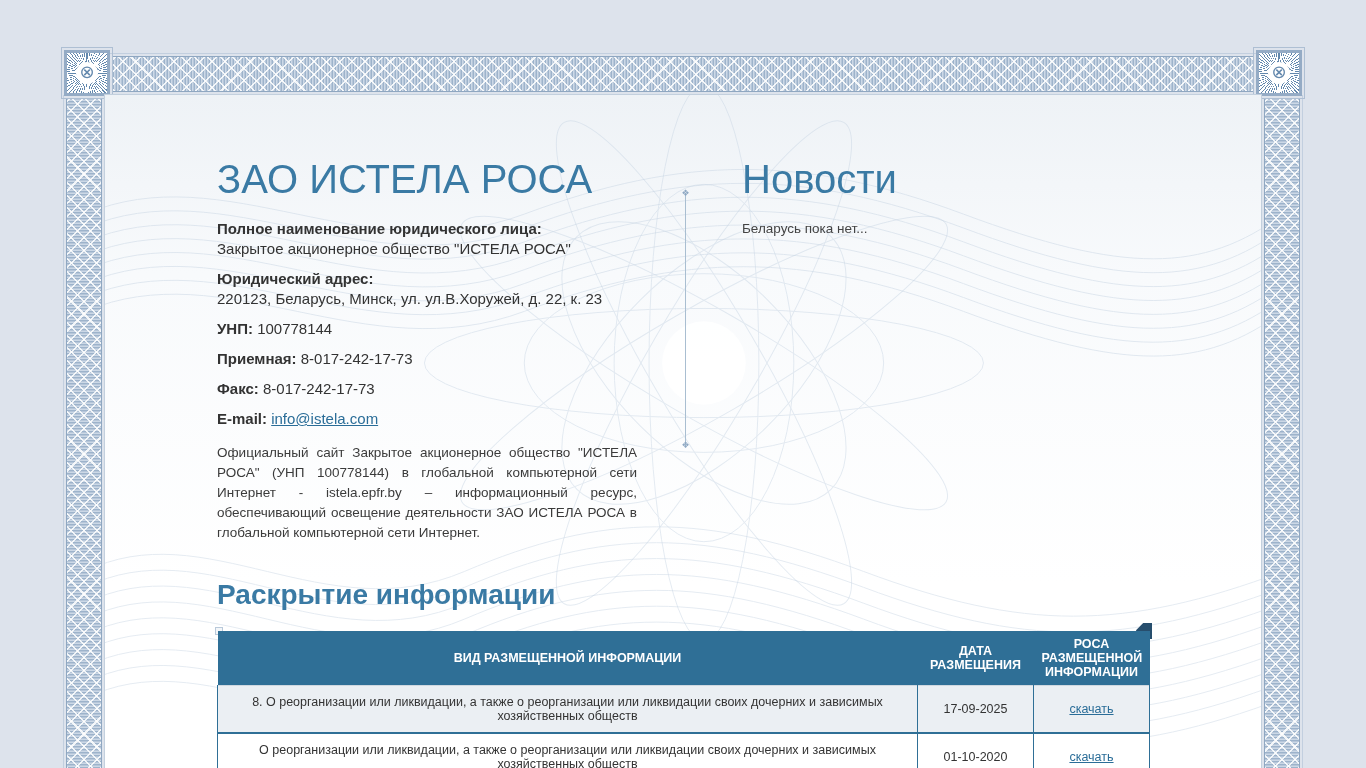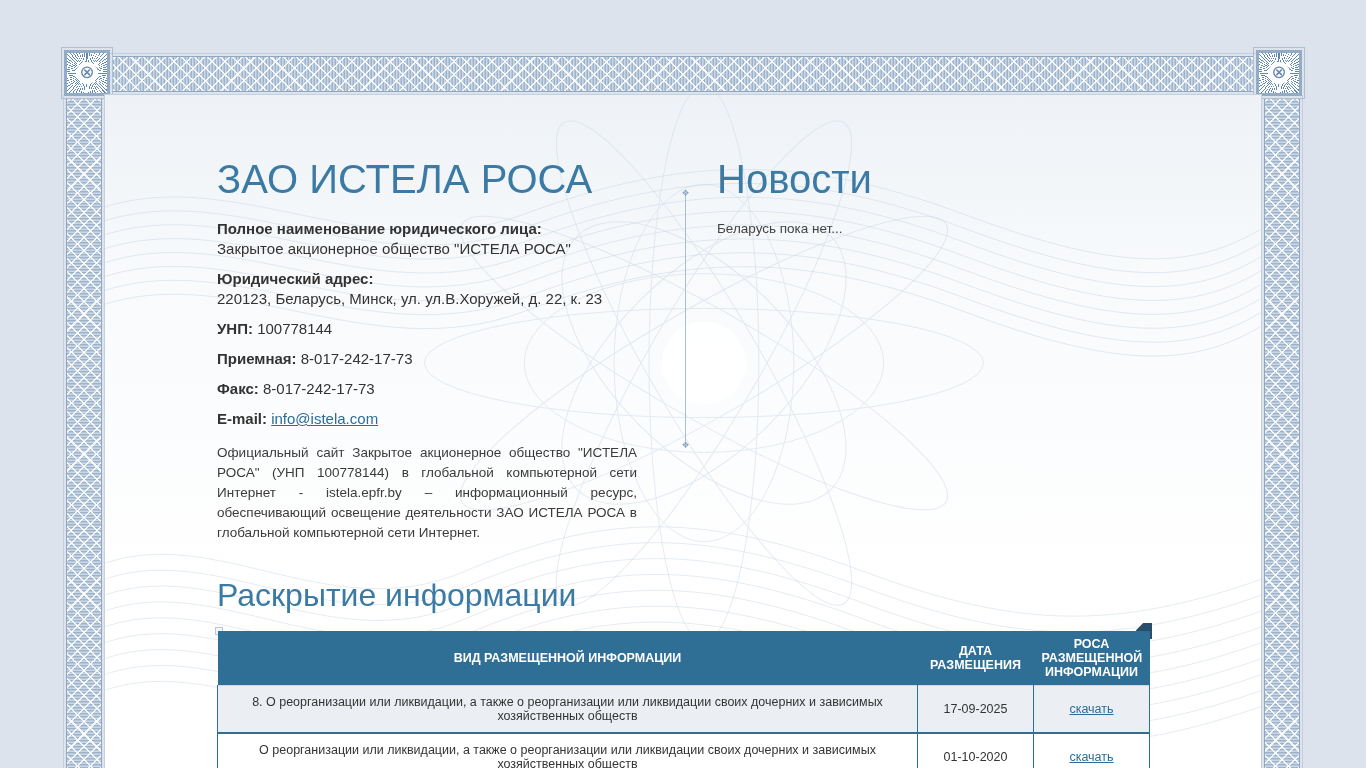--- a/index.html
+++ b/index.html
@@ -59,21 +59,21 @@
     background: linear-gradient(180deg, #eef2f6 0%, #f8fafc 22%, #ffffff 60%);
     border: 1px solid #c3d0de;
   }
   .guilloche { position: absolute; left: 0; top: 0; width: 100%; height: 100%; pointer-events: none; }
 
   
   .content { position: relative; padding: 0 0 0 112px; }
 
   .columns { position: relative; margin-top: 66px; height: 362px; width: 932px; }
   .col-left { width: 420px; }
-  .col-right { position: absolute; left: 500px; top: 0; width: 380px; }
+  .col-right { position: absolute; left: 525px; top: 0; width: 380px; }
 
   h1.page-h {
     margin: 0 0 22px 0;
     font-size: 40px; line-height: 36px; font-weight: 400;
     color: #3a7aa4;
   }
 
   .blk-label { margin: 0; font-size: 15px; line-height: 20px; font-weight: 700; color: #333; }
   .blk-value { margin: 0 0 10px 0; font-size: 15px; line-height: 20px; color: #333; }
   .field { margin: 0 0 10px 0; font-size: 15px; line-height: 20px; color: #333; }
@@ -94,21 +94,21 @@
   }
   .v-divider .orn {
     position: absolute; left: 50%; transform: translateX(-50%);
     color: #8fa9c4; font-size: 9px; line-height: 9px;
   }
   .orn-top { top: -4px; }
   .orn-bottom { bottom: -4px; }
 
   h2.page-h2 {
     margin: 54px 0 3px 0;
-    font-size: 32px; line-height: 36px; font-weight: 400;
+    font-size: 28px; line-height: 36px; font-weight: 700;
     color: #3a7aa4;
   }
 
   
   .tbl-wrap { position: relative; margin-top: 18px; width: 932px; }
   .tbl-wrap::before { 
     content: ""; position: absolute; left: -2px; top: -4px;
     width: 6px; height: 6px; background: #f3f6f9; border: 1px solid #b9c9da;
     z-index: 0;
   }

